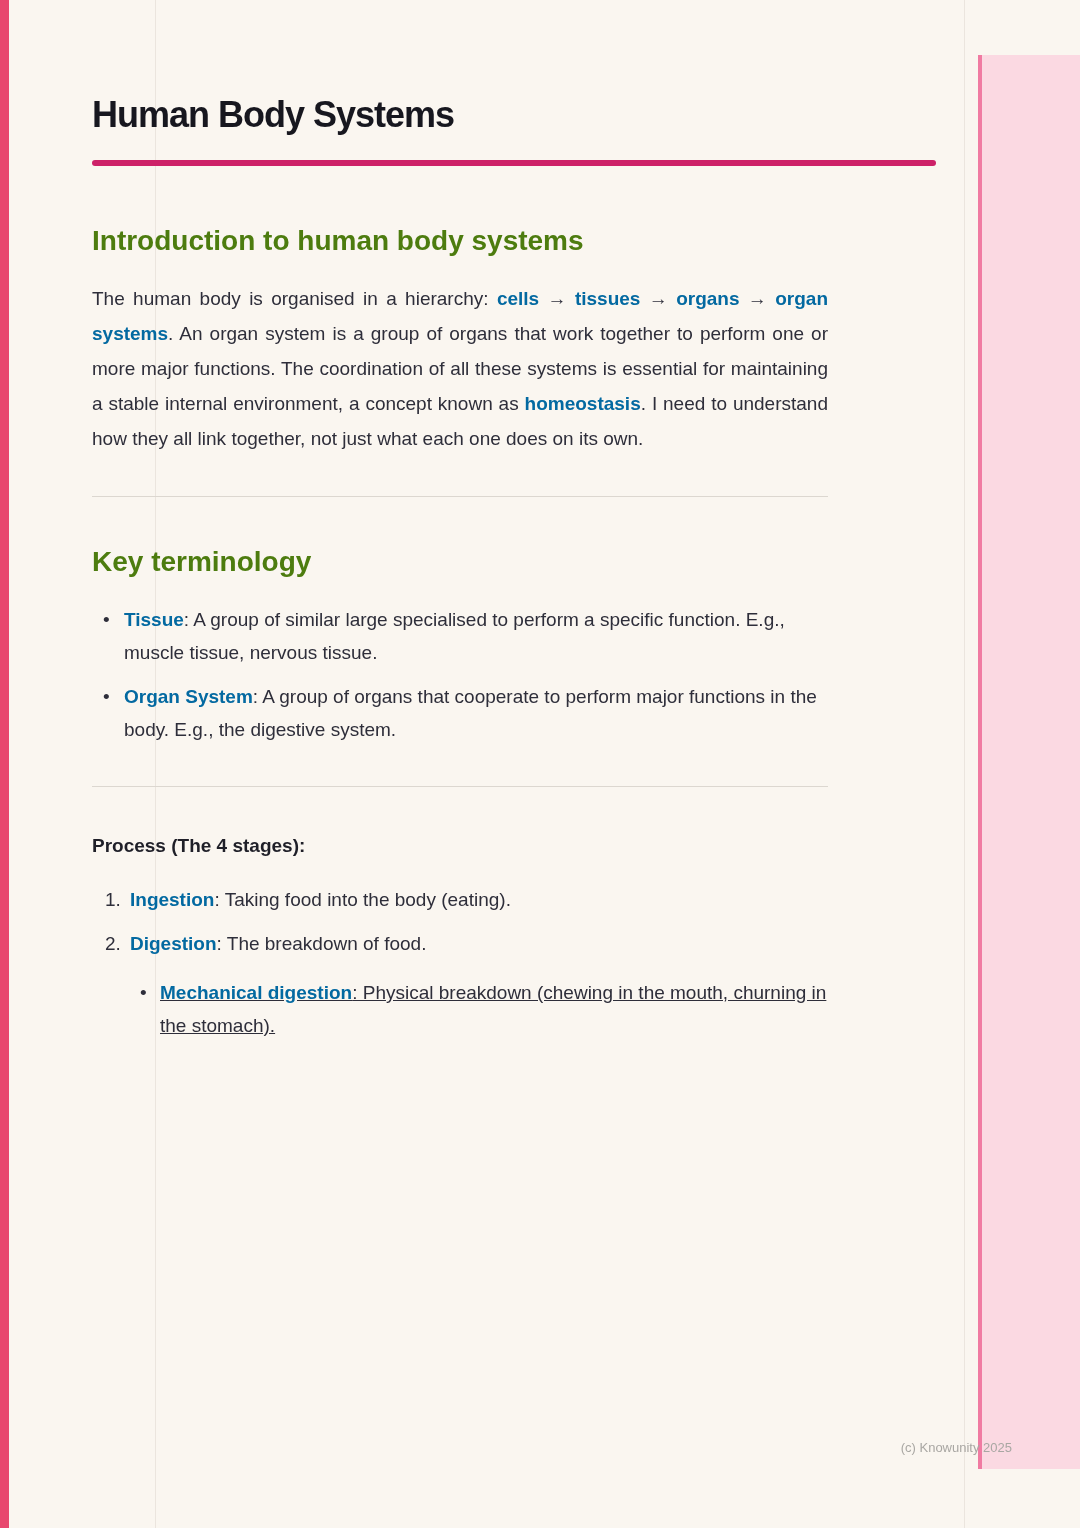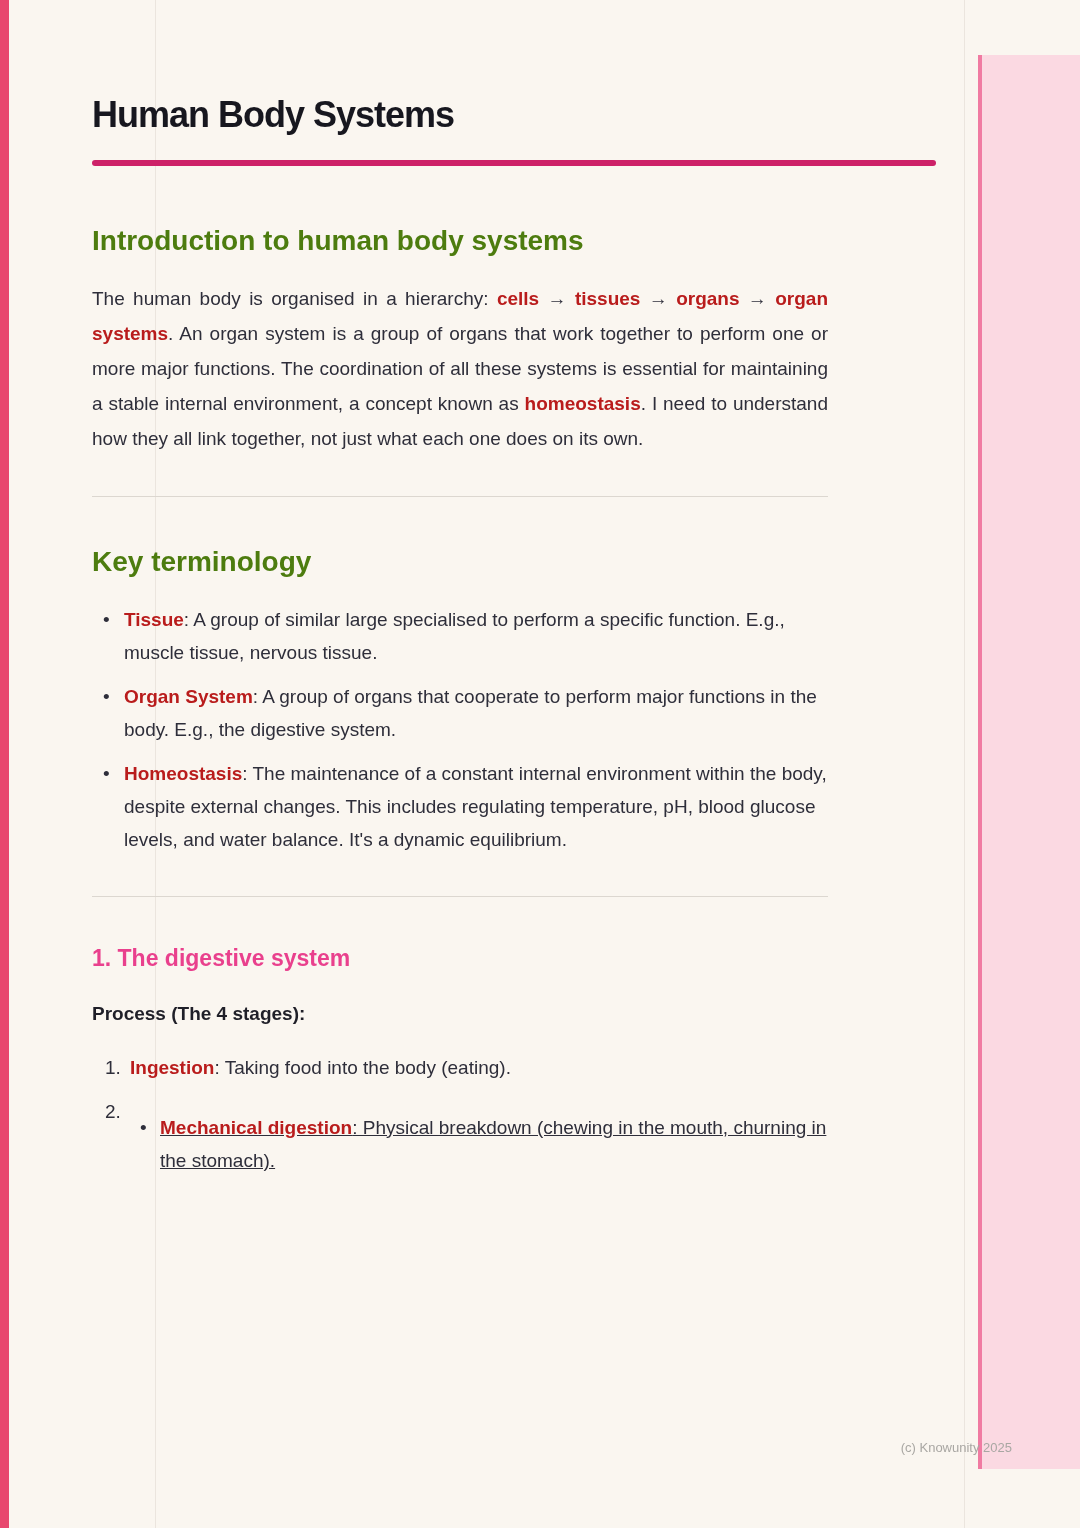--- a/index.html
+++ b/index.html
@@ -78,21 +78,21 @@
   }
   .step-num { flex:none; width:25px; font-weight:normal; }
   .step-body { flex:1; }
   ul.bullet-list.nested { margin-top:16px;text-decoration:underline; }
   ul.bullet-list.nested > li { padding-left:30px; margin-bottom:0; }
   ul.bullet-list.nested > li::before { left:10px; }
   .watermark {
     position:absolute; top:1440px; right:68px; z-index:6;
     font-size:13px; color:#A9A7A3;
   }
-  strong { font-weight:bold; color:#b91c1c; }
+  strong { font-weight:bold; color:#0369a1; }
 </style>
 </head>
 <body>
 
 <div class="left-stripe"></div>
 <div class="guide-line guide-1"></div>
 <div class="guide-line guide-2"></div>
 <div class="right-band"></div>
 
 <div class="content">
@@ -103,38 +103,37 @@
 
     <h2>Introduction to human body systems</h2>
     <p class="body justify"><span>The human body is organised in a hierarchy: </span><strong>cells</strong><span> → </span><strong>tissues</strong><span> → </span><strong>organs</strong><span> → </span><strong>organ systems</strong><span>. An organ system is a group of organs that work together to perform one or more major functions. The coordination of all these systems is essential for maintaining a stable internal environment, a concept known as </span><strong>homeostasis</strong><span>. I need to understand how they all link together, not just what each one does on its own.</span></p>
 
     <hr class="divider">
 
     <h2>Key terminology</h2>
     <ul class="bullet-list">
       <li><strong>Tissue</strong><span>: A group of similar large specialised to perform a specific function. E.g., muscle tissue, nervous tissue.</span></li>
       <li><strong>Organ System</strong><span>: A group of organs that cooperate to perform major functions in the body. E.g., the digestive system.</span></li>
-      <li><strong>Homeostasis</strong><span>: The maintenance of a constant internal environment within the body, despite external changes. This includes regulating temperature, pH, blood glucose levels, and water balance. It's a dynamic equilibrium.</span></li>
     </ul>
 
     <hr class="divider">
 
-    <h3>1. The digestive system</h3>
 
 
     <p class="process-label">Process (The 4 stages):</p>
 
     <ol class="step-list">
       <li class="step">
         <span class="step-num">1.</span>
         <div class="step-body"><strong>Ingestion</strong><span>: Taking food into the body (eating).</span></div>
       </li>
       <li class="step">
         <span class="step-num">2.</span>
         <div class="step-body">
+          <div><strong>Digestion</strong><span>: The breakdown of food.</span></div>
           <ul class="bullet-list nested">
             <li><strong>Mechanical digestion</strong><span>: Physical breakdown (chewing in the mouth, churning in the stomach).</span></li>
           </ul>
         </div>
       </li>
     </ol>
 
   </div>
 </div>
 

